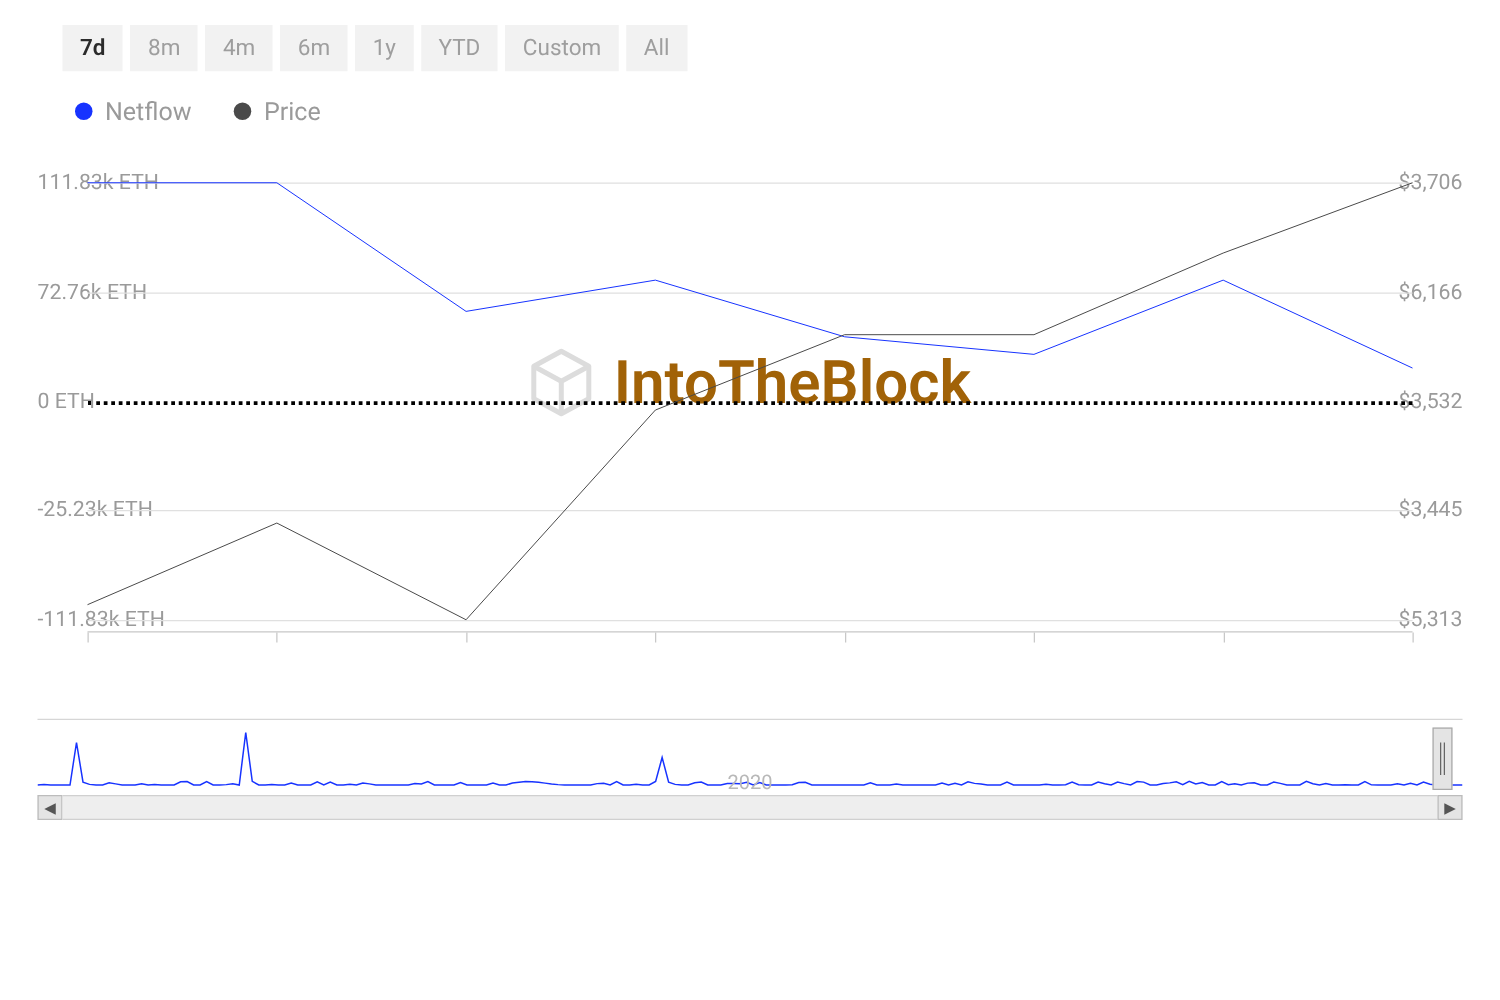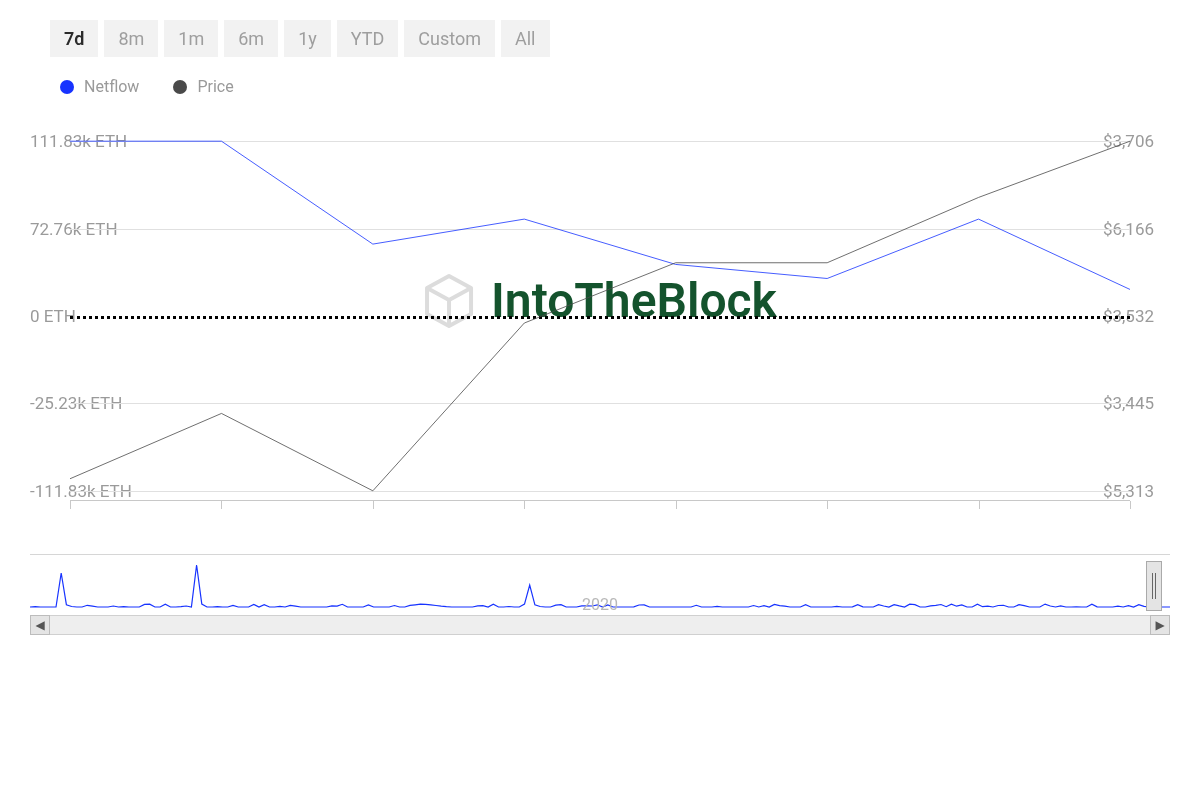--- a/index.html
+++ b/index.html
@@ -33,42 +33,42 @@
   .legend {
     display: flex;
     gap: 34px;
     align-items: center;
     margin: 0 0 30px 30px;
   }
   .legend-item {
     display: flex;
     align-items: center;
     gap: 10px;
-    font-size: 16px;
+    font-size: 20px;
     color: #9a9a9a;
     justify-content: flex-end;
   }
   .dot {
     width: 14px;
     height: 14px;
     border-radius: 50%;
   }
   .chart-area {
     position: relative;
     width: 1140px;
     height: 380px;
     margin-left: 0;
   }
   .y-left-labels, .y-right-labels {
     position: absolute;
     top: 0;
     height: 100%;
   }
   .y-left-labels { left: 0; width: 130px; }
-  .y-right-labels { right: 16px; width: 80px; text-align: center; }
+  .y-right-labels { right: 0; width: 80px; text-align: center; }
   .y-label {
     position: absolute;
     font-size: 17px;
     color: #9a9a9a;
     transform: translateY(-50%);
     white-space: nowrap;
   }
   .y-left-labels .y-label { left: 0; }
   .y-right-labels .y-label { right: 0; }
   .plot {
@@ -123,32 +123,32 @@
     left: 0; top: 0; width: 100%; height: 100%;
     overflow: visible;
   }
   .watermark {
     position: absolute;
     left: 50%; top: 46%;
     transform: translate(-50%, -50%);
     display: flex;
     align-items: center;
     gap: 16px;
-    color: #14532d;
+    color: #a16207;
     font-size: 48px;
     font-weight: 600;
     pointer-events: none;
     user-select: none;
   }
   .watermark svg { display: block; }
   .navigator {
     position: relative;
     width: 1140px;
     height: 80px;
-    margin-top: 48px;
+    margin-top: 64px;
     border-top: 1px solid #d6d6d6;
   }
   .nav-plot {
     position: relative;
     width: 100%;
     height: 60px;
   }
   .nav-year {
     position: absolute;
     left: 50%;
@@ -189,21 +189,21 @@
     border-top: 1px solid #d0d0d0;
     border-bottom: 1px solid #d0d0d0;
   }
 </style>
 </head>
 <body>
 
 <div class="range-tabs">
   <div class="range-tab active">7d</div>
   <div class="range-tab">8m</div>
-  <div class="range-tab">1m</div>
+  <div class="range-tab">4m</div>
   <div class="range-tab">6m</div>
   <div class="range-tab">1y</div>
   <div class="range-tab">YTD</div>
   <div class="range-tab">Custom</div>
   <div class="range-tab">All</div>
 </div>
 
 <div class="legend">
   <div class="legend-item">
     <span class="dot" style="background:#1733ff"></span>

